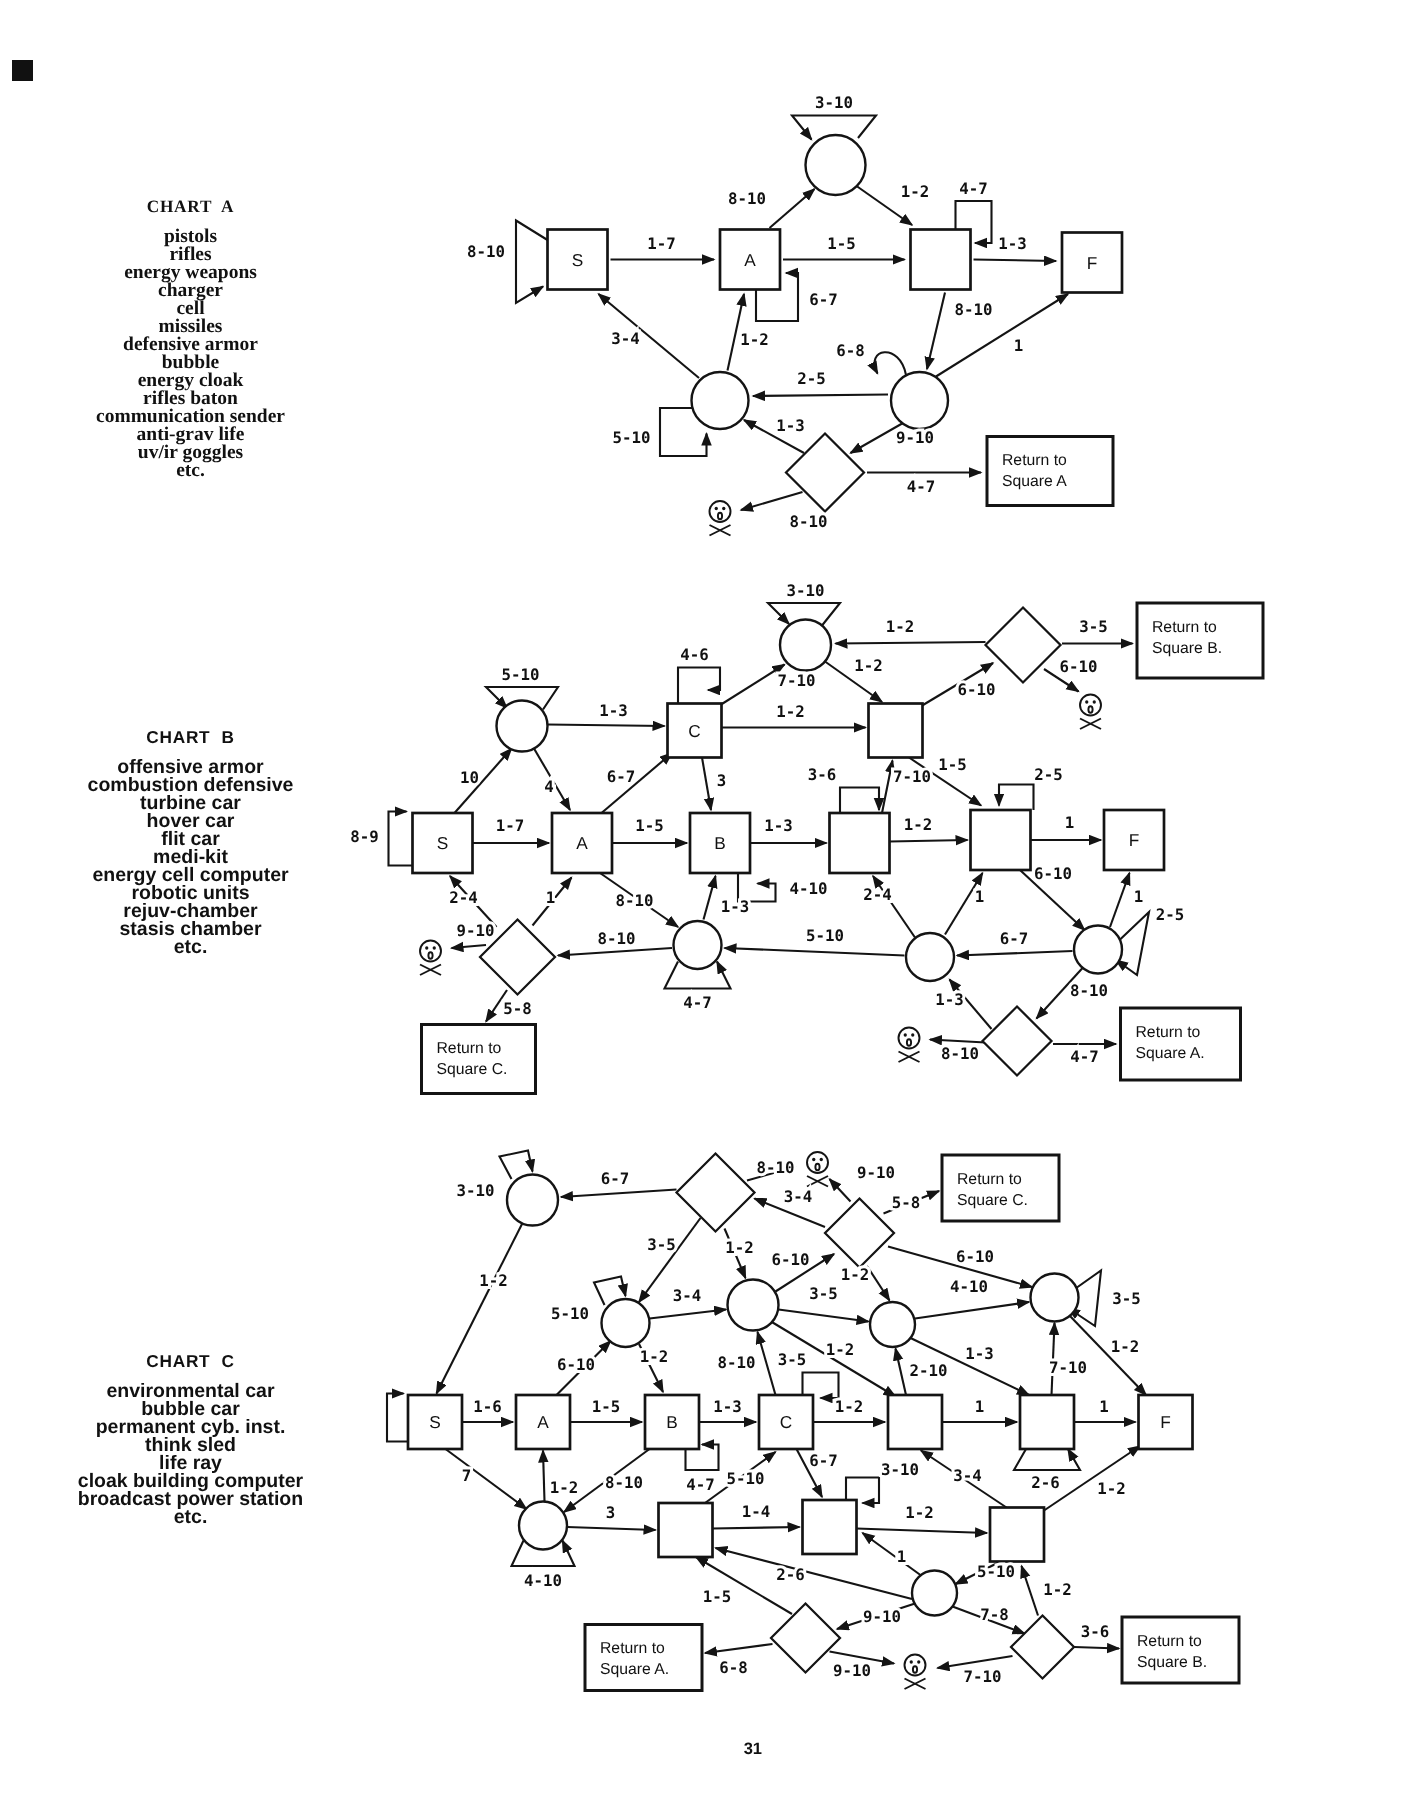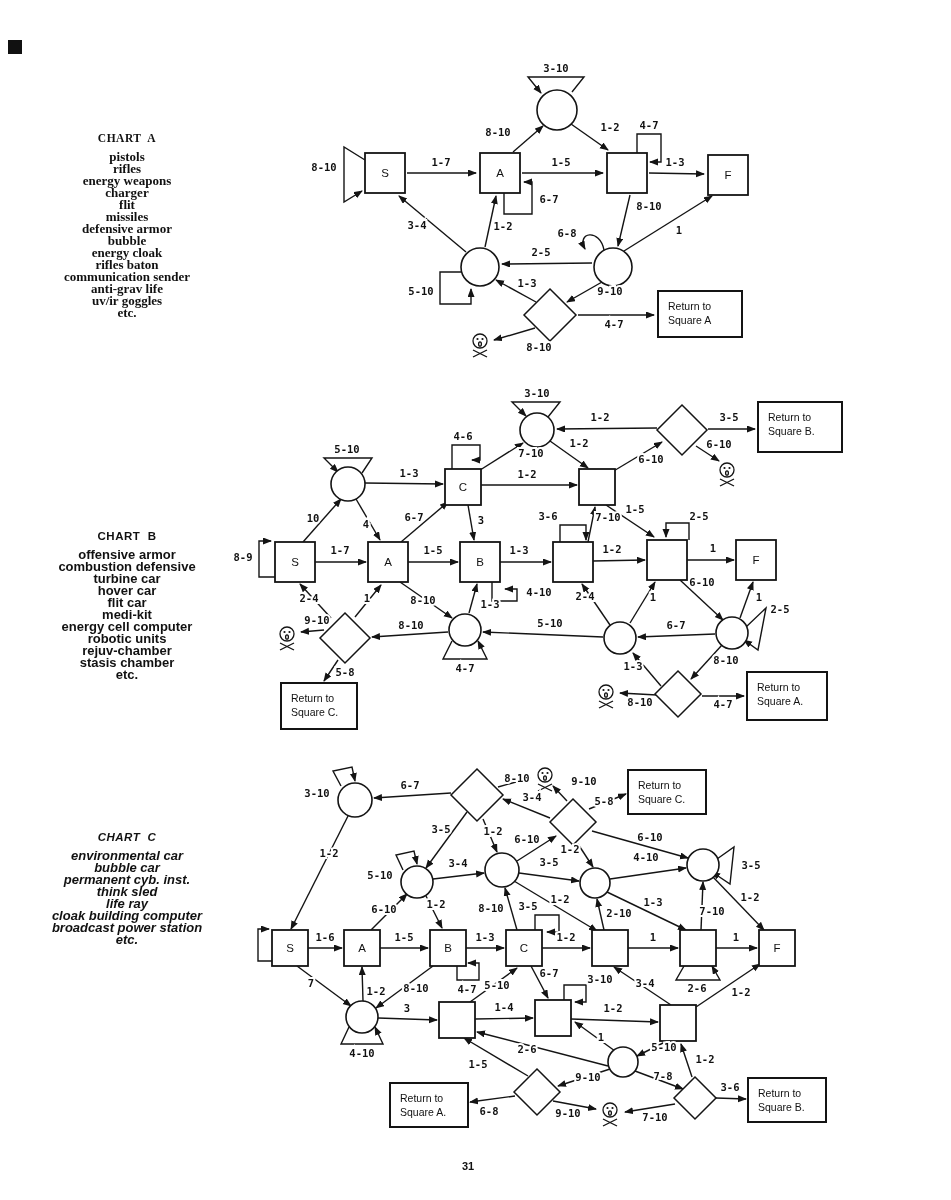--- a/index.html
+++ b/index.html
@@ -3,21 +3,21 @@
 <meta charset="utf-8">
 <style>
   html,body{margin:0;padding:0;background:#e8e8e4;}
   #page{position:relative;width:951px;height:1200px;background:#ffffff;overflow:hidden;
         font-family:"Liberation Sans",sans-serif;color:#111;}
   .corner-mark{position:absolute;background:#111;}
   #diagram{position:absolute;left:0;top:0;}
   .chart-list{position:absolute;width:200px;text-align:center;}
   .chart-title{font-weight:bold;font-size:11.5px;letter-spacing:.5px;white-space:pre;margin-bottom:7px;}
   .chart-item{font-weight:bold;font-size:13px;line-height:12px;}
-  .page-num{position:absolute;left:462px;top:1160px;width:30px;text-align:left;
+  .page-num{position:absolute;left:478px;top:1160px;width:30px;text-align:right;
             font-weight:bold;font-size:11px;}
   
   .edge{stroke:#141414;stroke-width:1.4;fill:none;}
   .loop{stroke:#141414;stroke-width:1.4;fill:none;}
   .node{fill:#fff;stroke:#141414;stroke-width:1.8;}
   .nodecirc{fill:#fff;stroke:#141414;stroke-width:1.6;}
   .nodedia{fill:#fff;stroke:#141414;stroke-width:1.5;}
   .rbox{fill:#fff;stroke:#141414;stroke-width:2;}
   .elabel{font-family:"DejaVu Sans Mono",monospace;font-weight:bold;font-size:10.5px;
           fill:#111;text-anchor:middle;paint-order:stroke;stroke:#fff;stroke-width:4px;}
@@ -32,46 +32,46 @@
 <div id="page">
   <div class="corner-mark" style="left:8px;top:40px;width:14px;height:14px;"></div>
 
   <div id="lists">
       <div class="chart-list" style="left: 27px; top: 132px; font-family: Liberation Serif, serif;">
         <div class="chart-title">CHART  A</div>
         <div class="chart-item">pistols</div>
         <div class="chart-item">rifles</div>
         <div class="chart-item">energy weapons</div>
         <div class="chart-item">charger</div>
-        <div class="chart-item">flit</div>
+        <div class="chart-item">cell</div>
         <div class="chart-item">missiles</div>
         <div class="chart-item">defensive armor</div>
         <div class="chart-item">bubble</div>
         <div class="chart-item">energy cloak</div>
         <div class="chart-item">rifles baton</div>
         <div class="chart-item">communication sender</div>
         <div class="chart-item">anti-grav life</div>
         <div class="chart-item">uv/ir goggles</div>
         <div class="chart-item">etc.</div>
       </div>
-      <div class="chart-list" style="left: 27px; top: 486px; margin-top: 44px;">
+      <div class="chart-list" style="left: 27px; top: 486px;">
         <div class="chart-title">CHART  B</div>
         <div class="chart-item">offensive armor</div>
         <div class="chart-item">combustion defensive</div>
         <div class="chart-item">turbine car</div>
         <div class="chart-item">hover car</div>
         <div class="chart-item">flit car</div>
         <div class="chart-item">medi-kit</div>
         <div class="chart-item">energy cell computer</div>
         <div class="chart-item">robotic units</div>
         <div class="chart-item">rejuv-chamber</div>
         <div class="chart-item">stasis chamber</div>
         <div class="chart-item">etc.</div>
       </div>
-      <div class="chart-list" style="left: 27px; top: 831px; font-style: italic;">
+      <div class="chart-list" style="left: 27px; top: 902px;">
         <div class="chart-title">CHART  C</div>
         <div class="chart-item">environmental car</div>
         <div class="chart-item">bubble car</div>
         <div class="chart-item">permanent cyb. inst.</div>
         <div class="chart-item">think sled</div>
         <div class="chart-item">life ray</div>
         <div class="chart-item">cloak building computer</div>
         <div class="chart-item">broadcast power station</div>
         <div class="chart-item">etc.</div>
       </div>

